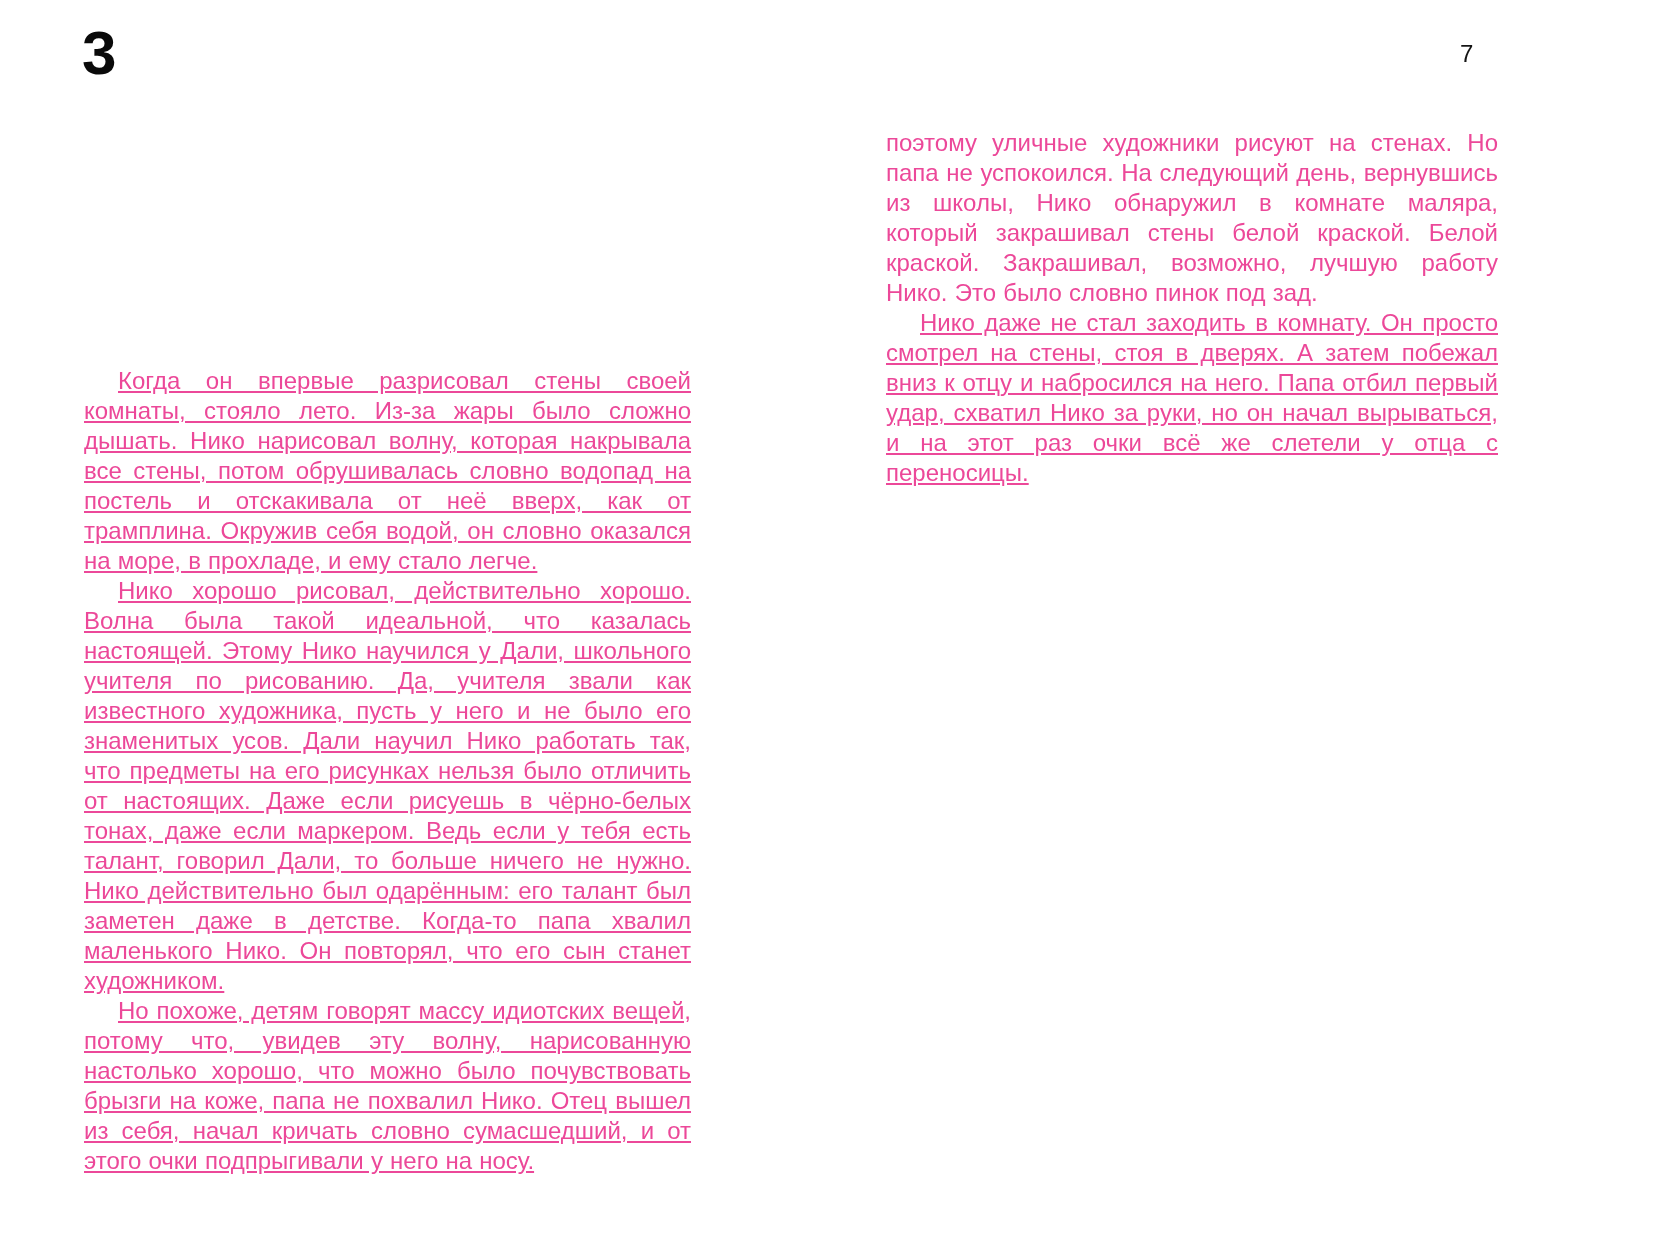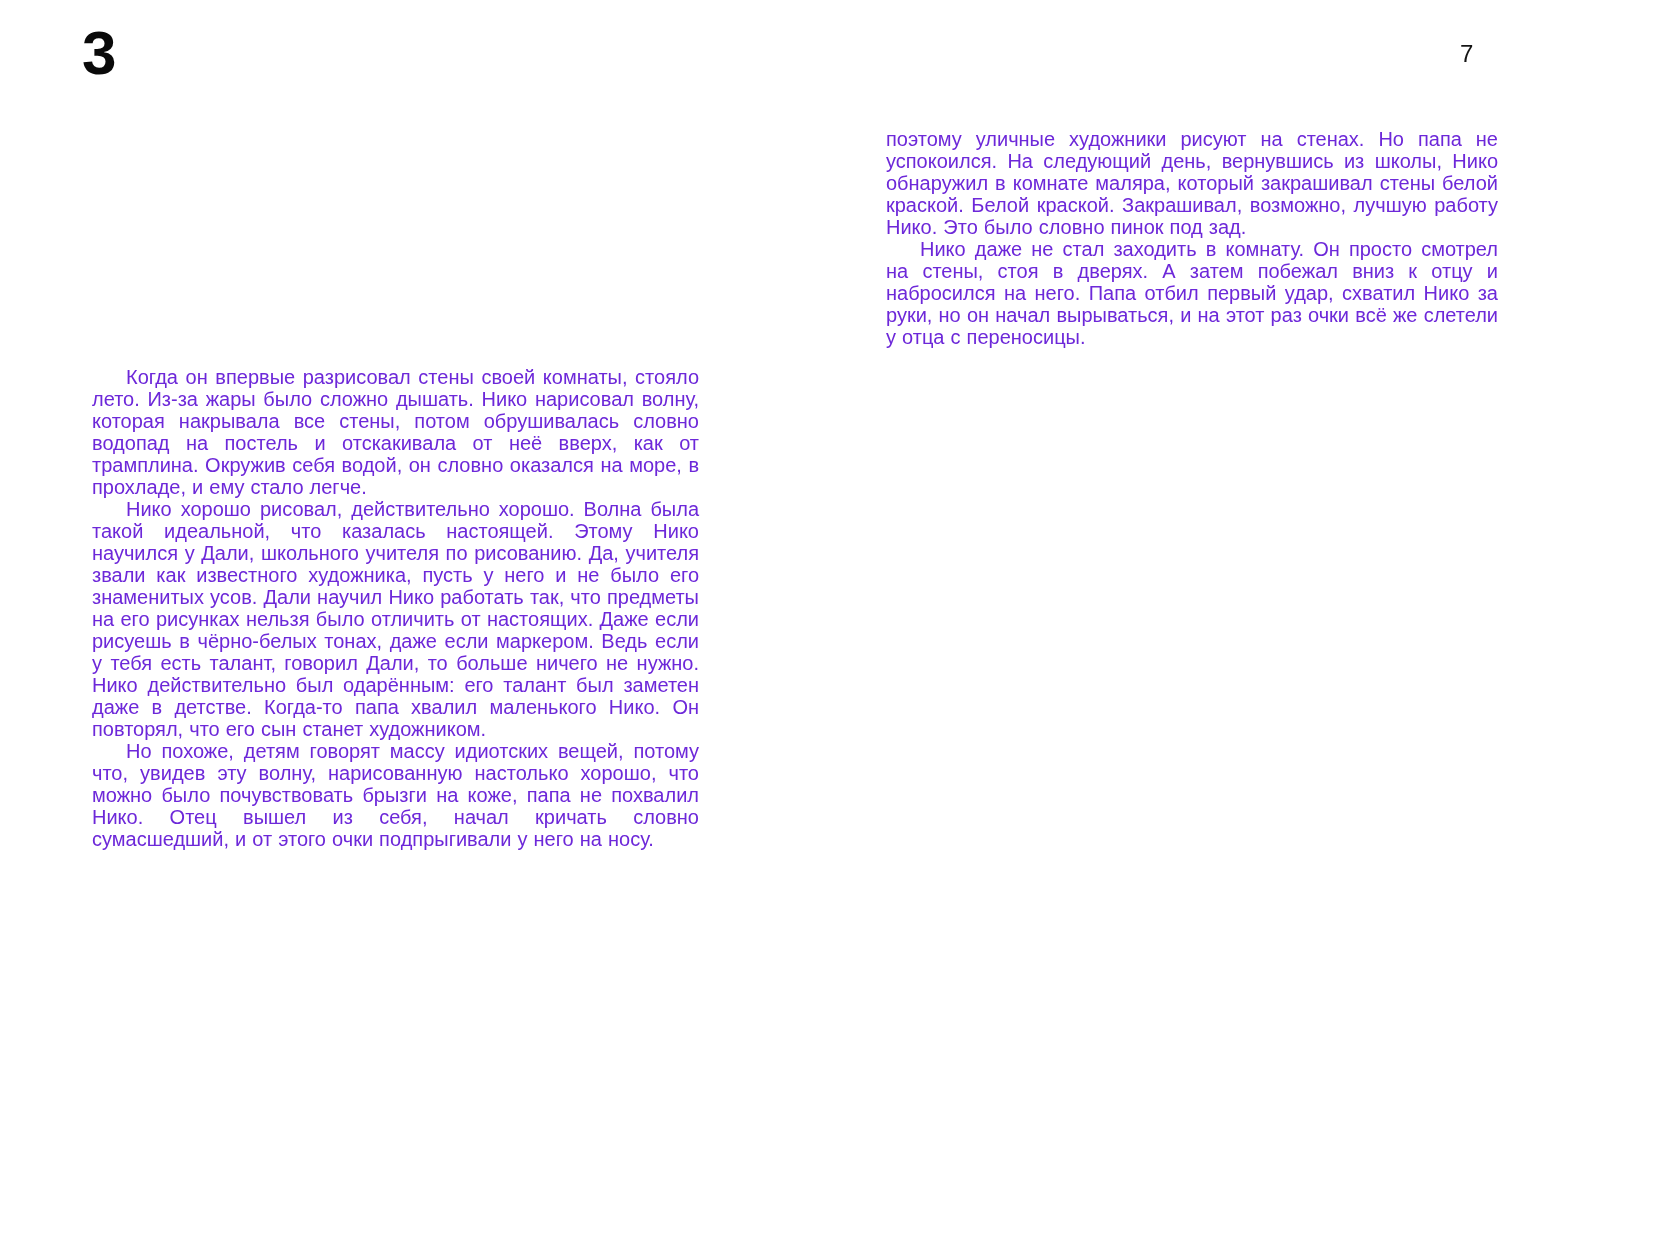--- a/index.html
+++ b/index.html
@@ -30,44 +30,45 @@
       position: absolute;
       left: 1460px;
       top: 40px;
       font-size: 24px;
       line-height: 28px;
       font-weight: 400;
       color: #141414;
     }
     .text-column {
       position: absolute;
-      font-size: 20px;
-      line-height: 22px;
-      color: #6d28d9;
+      font-size: 24px;
+      line-height: 30px;
+      color: #ec4899;
       text-align: justify;
       hyphens: auto;
       -webkit-hyphens: auto;
       word-spacing: 0.5px;
     }
     .left-column {
-      left: 92px;
+      left: 84px;
       top: 366px;
       width: 607px;
     }
     .right-column {
       left: 886px;
       top: 128px;
       width: 612px;
     }
     .text-column p {
       margin: 0;
       padding: 0;
     }
     .text-column p.indent {
       text-indent: 34px;
+      text-decoration: underline;
     }
   </style>
 </head>
 <body>
 
 <div class="spread">
 
   <div class="chapter-number">3</div>
 
   <div class="page-number">7</div>

